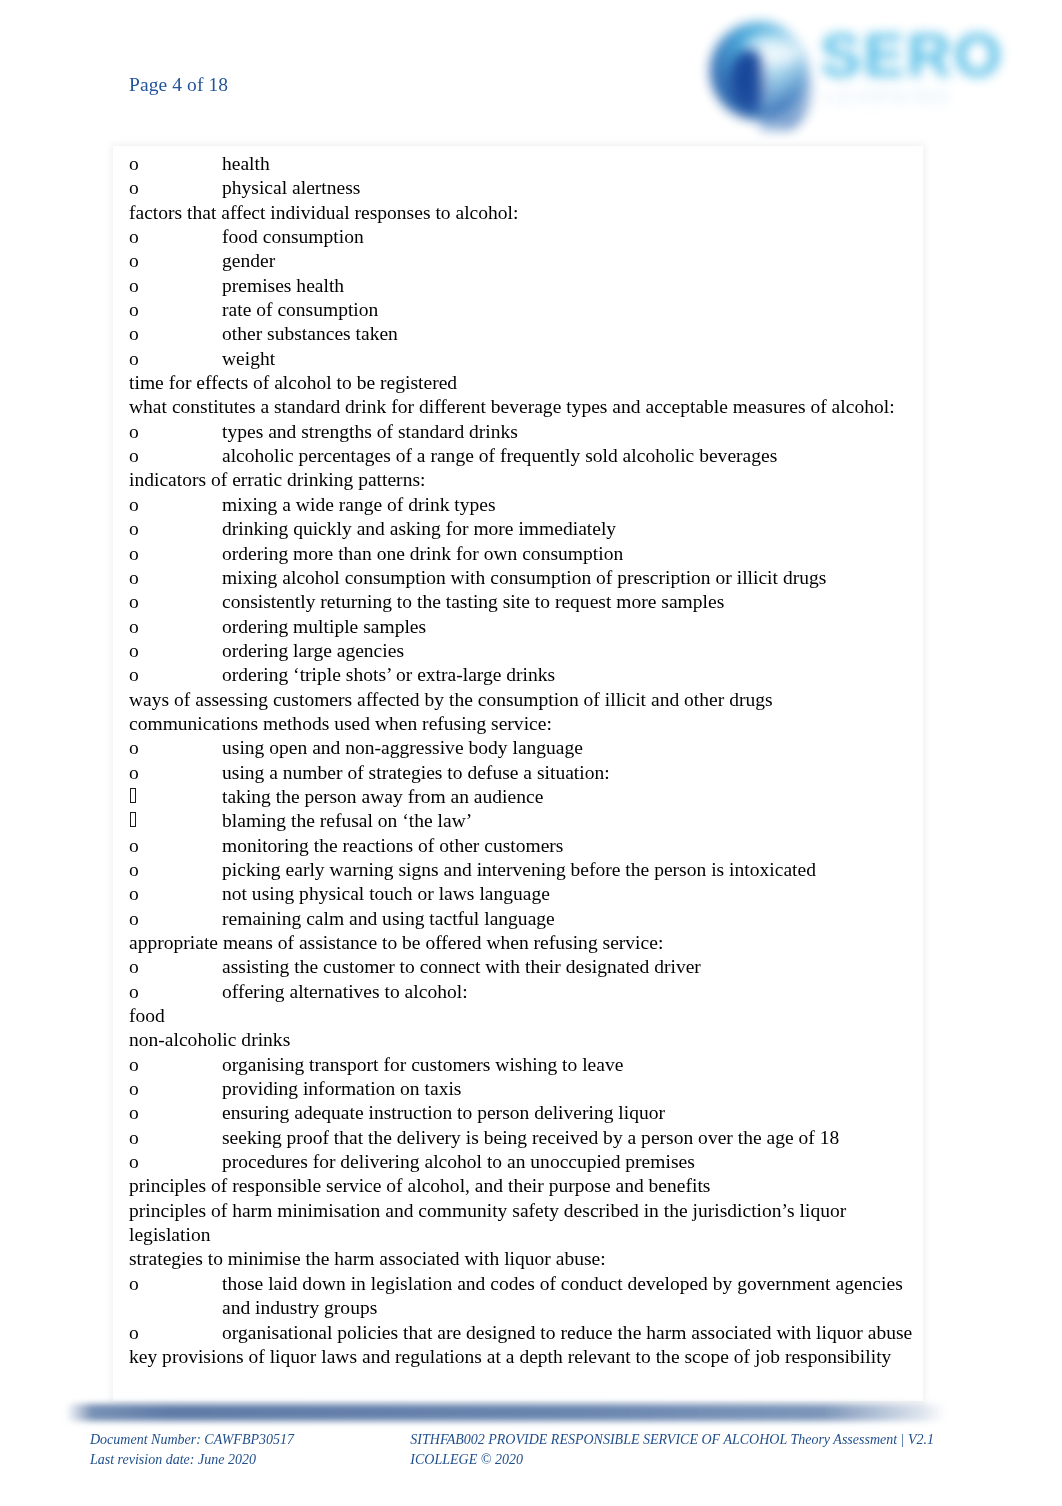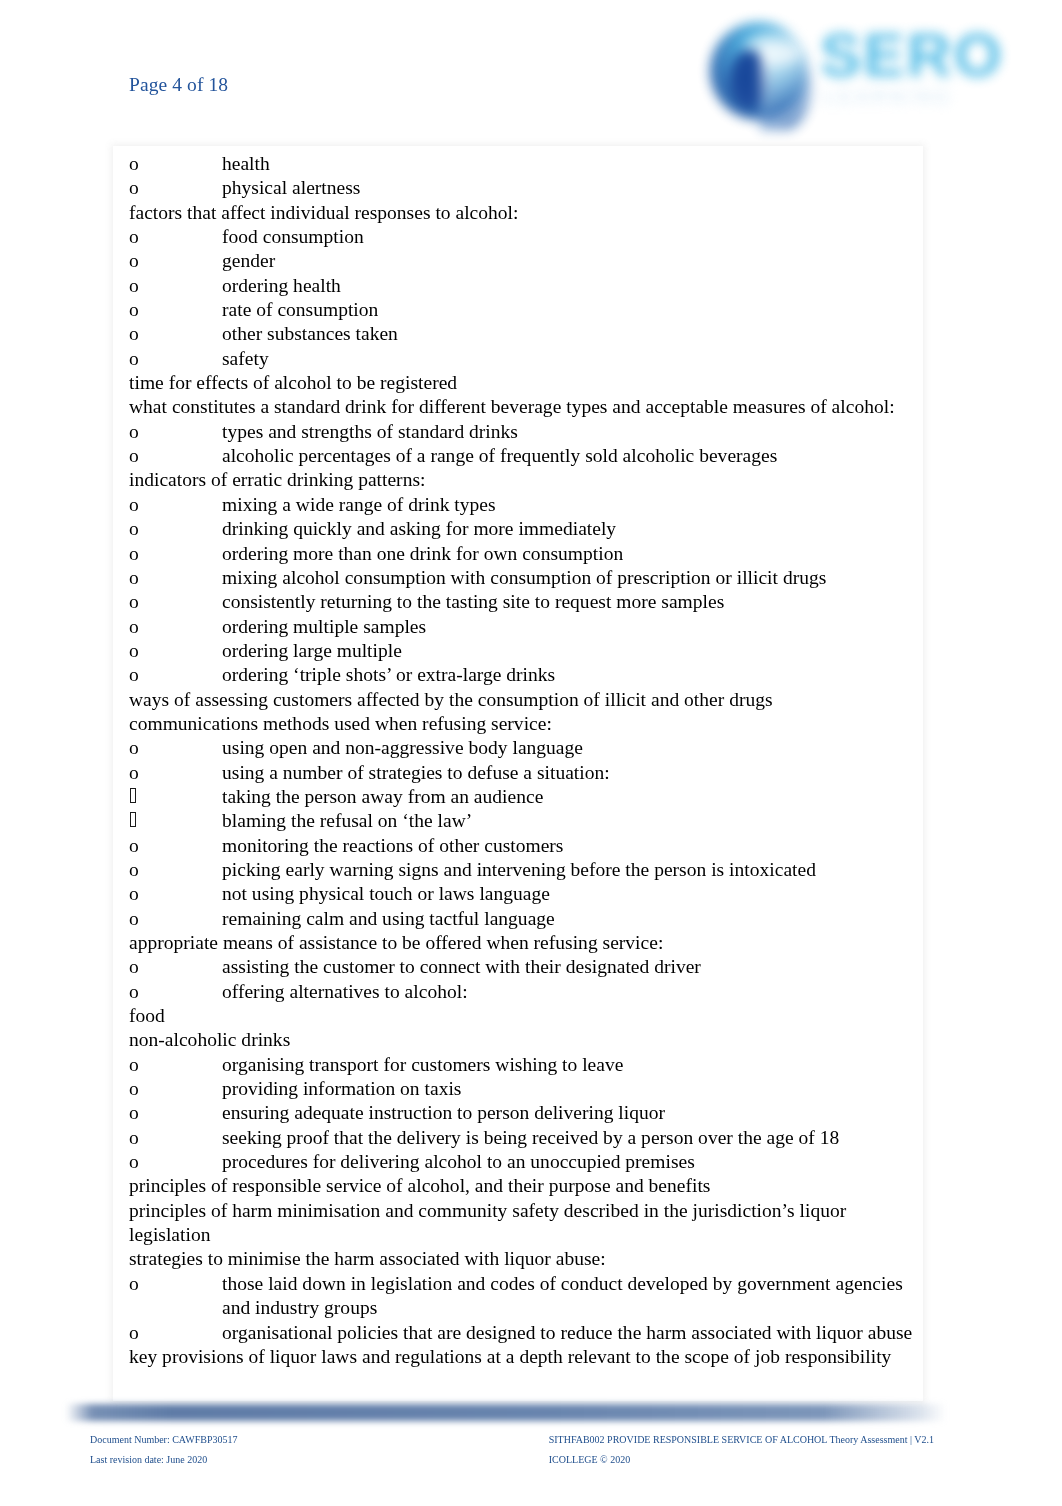--- a/index.html
+++ b/index.html
@@ -176,22 +176,23 @@
         rgba(255,255,255,0) 100%);
     filter: blur(3.2px);
   }
   .footer {
     position: absolute;
     left: 0;
     top: 1425px;
     width: 1062px;
     height: 60px;
     color: #1f4e8c;
-    font-size: 10px;
+    font-size: 14px;
     line-height: 19.5px;
+    font-style: italic;
   }
   .footer-left {
     position: absolute;
     left: 90px;
     top: 5px;
     text-align: left;
     white-space: nowrap;
   }
   .footer-right {
     position: absolute;
@@ -220,36 +221,36 @@
 </div>
 
 <div class="content-box"></div>
 
 <div class="doc-body" id="doc-body">
     <div class="line bullet"><span class="bullet-mark">o</span><span class="bullet-text">health</span></div>
     <div class="line bullet"><span class="bullet-mark">o</span><span class="bullet-text">physical alertness</span></div>
     <div class="line lvl0">factors that affect individual responses to alcohol:</div>
     <div class="line bullet"><span class="bullet-mark">o</span><span class="bullet-text">food consumption</span></div>
     <div class="line bullet"><span class="bullet-mark">o</span><span class="bullet-text">gender</span></div>
-    <div class="line bullet"><span class="bullet-mark">o</span><span class="bullet-text">ordering health</span></div>
+    <div class="line bullet"><span class="bullet-mark">o</span><span class="bullet-text">premises health</span></div>
     <div class="line bullet"><span class="bullet-mark">o</span><span class="bullet-text">rate of consumption</span></div>
     <div class="line bullet"><span class="bullet-mark">o</span><span class="bullet-text">other substances taken</span></div>
-    <div class="line bullet"><span class="bullet-mark">o</span><span class="bullet-text">safety</span></div>
+    <div class="line bullet"><span class="bullet-mark">o</span><span class="bullet-text">weight</span></div>
     <div class="line lvl0">time for effects of alcohol to be registered</div>
     <div class="line lvl0">what constitutes a standard drink for different beverage types and acceptable measures of alcohol:</div>
     <div class="line bullet"><span class="bullet-mark">o</span><span class="bullet-text">types and strengths of standard drinks</span></div>
     <div class="line bullet"><span class="bullet-mark">o</span><span class="bullet-text">alcoholic percentages of a range of frequently sold alcoholic beverages</span></div>
     <div class="line lvl0">indicators of erratic drinking patterns:</div>
     <div class="line bullet"><span class="bullet-mark">o</span><span class="bullet-text">mixing a wide range of drink types</span></div>
     <div class="line bullet"><span class="bullet-mark">o</span><span class="bullet-text">drinking quickly and asking for more immediately</span></div>
     <div class="line bullet"><span class="bullet-mark">o</span><span class="bullet-text">ordering more than one drink for own consumption</span></div>
     <div class="line bullet"><span class="bullet-mark">o</span><span class="bullet-text">mixing alcohol consumption with consumption of prescription or illicit drugs</span></div>
     <div class="line bullet"><span class="bullet-mark">o</span><span class="bullet-text">consistently returning to the tasting site to request more samples</span></div>
     <div class="line bullet"><span class="bullet-mark">o</span><span class="bullet-text">ordering multiple samples</span></div>
-    <div class="line bullet"><span class="bullet-mark">o</span><span class="bullet-text">ordering large multiple</span></div>
+    <div class="line bullet"><span class="bullet-mark">o</span><span class="bullet-text">ordering large agencies</span></div>
     <div class="line bullet"><span class="bullet-mark">o</span><span class="bullet-text">ordering ‘triple shots’ or extra-large drinks</span></div>
     <div class="line lvl0">ways of assessing customers affected by the consumption of illicit and other drugs</div>
     <div class="line lvl0">communications methods used when refusing service:</div>
     <div class="line bullet"><span class="bullet-mark">o</span><span class="bullet-text">using open and non-aggressive body language</span></div>
     <div class="line bullet"><span class="bullet-mark">o</span><span class="bullet-text">using a number of strategies to defuse a situation:</span></div>
     <div class="line bullet"><span class="bullet-mark tofu"></span><span class="bullet-text">taking the person away from an audience</span></div>
     <div class="line bullet"><span class="bullet-mark tofu"></span><span class="bullet-text">blaming the refusal on ‘the law’</span></div>
     <div class="line bullet"><span class="bullet-mark">o</span><span class="bullet-text">monitoring the reactions of other customers</span></div>
     <div class="line bullet"><span class="bullet-mark">o</span><span class="bullet-text">picking early warning signs and intervening before the person is intoxicated</span></div>
     <div class="line bullet"><span class="bullet-mark">o</span><span class="bullet-text">not using physical touch or laws language</span></div>

